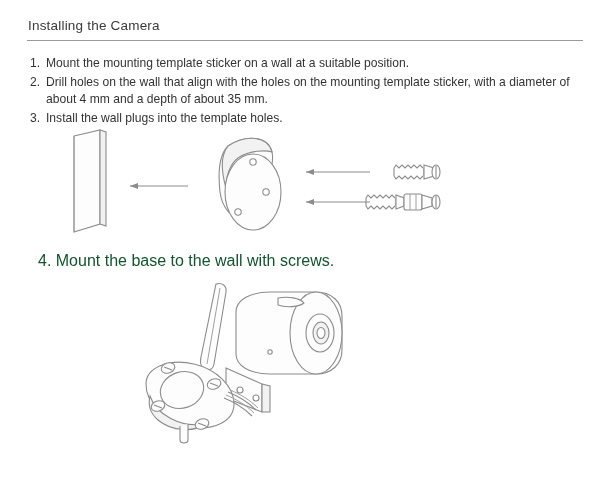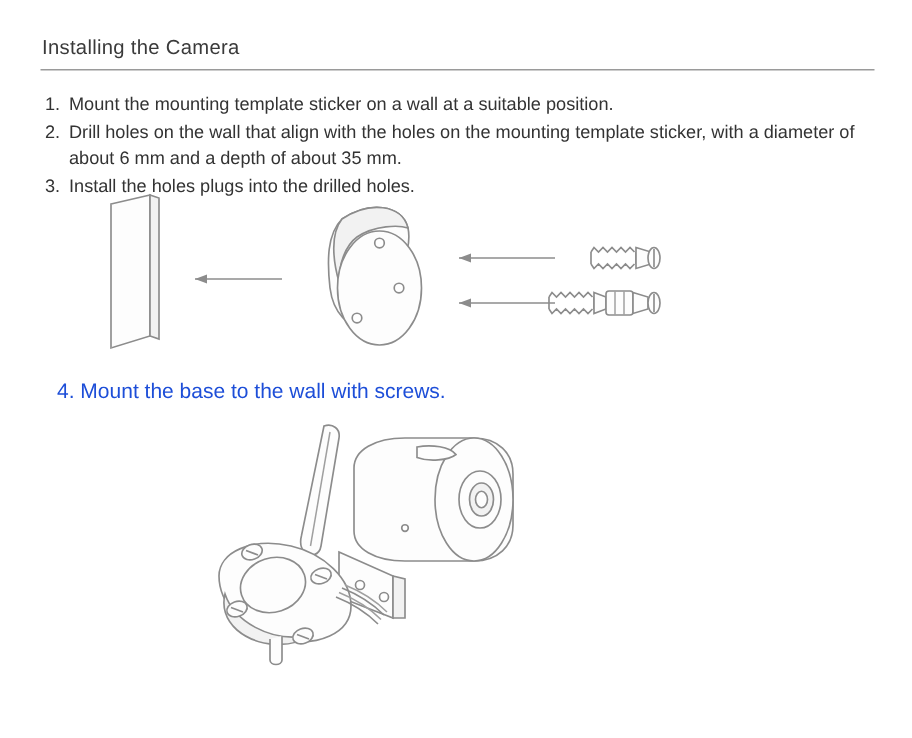--- a/index.html
+++ b/index.html
@@ -20,21 +20,21 @@
     width: 608px;
     height: 492px;
     box-sizing: border-box;
     padding: 12px 26px 0 26px;
   }
   .doc-title {
     font-size: 13.5px;
     color: #3a3a3a;
     letter-spacing: 0.2px;
     font-weight: 400;
-    margin: 12px 0 7px 2px;
+    margin: 6px 0 7px 2px;
   }
   .title-rule {
     height: 1px;
     background: #9a9a9a;
     width: 556px;
     margin: 0 0 14px 1px;
   }
   ol.steps {
     list-style: none;
     margin: 0;
@@ -51,23 +51,23 @@
     width: 20px;
     flex: 0 0 20px;
     text-align: left;
     padding-left: 4px;
     box-sizing: border-box;
   }
   ol.steps li .txt {
     flex: 1 1 auto;
   }
   .step4 {
-    font-size: 14px;
+    font-size: 16px;
     line-height: 17px;
-    color: #1d4ed8;
+    color: #14532d;
     margin: 0 8px 0 8px;
     position: absolute;
     top: 252px;
     left: 30px;
   }
   .fig1 {
     position: absolute;
     top: 128px;
     left: 60px;
     width: 420px;
@@ -95,25 +95,25 @@
   <div class="doc-title">Installing the Camera</div>
   <div class="title-rule"></div>
 
   <ol class="steps">
     <li>
       <span class="num">1.</span>
       <span class="txt">Mount the mounting template sticker on a wall at a suitable position.</span>
     </li>
     <li>
       <span class="num">2.</span>
-      <span class="txt">Drill holes on the wall that align with the holes on the mounting template sticker, with a diameter of about 6 mm and a depth of about 35 mm.</span>
+      <span class="txt">Drill holes on the wall that align with the holes on the mounting template sticker, with a diameter of about 4 mm and a depth of about 35 mm.</span>
     </li>
     <li>
       <span class="num">3.</span>
-      <span class="txt">Install the holes plugs into the drilled holes.</span>
+      <span class="txt">Install the wall plugs into the template holes.</span>
     </li>
   </ol>
 
   <div class="fig1">
     <svg width="420" height="120" viewBox="0 0 420 120">
 
       <g>
         <polygon class="fillw" points="14,8 40,2 40,96 14,104"></polygon>
         <polygon class="fillg" points="40,2 46,4 46,98 40,96"></polygon>
         <line class="ln-l" x1="14" y1="8" x2="14" y2="104"></line>

